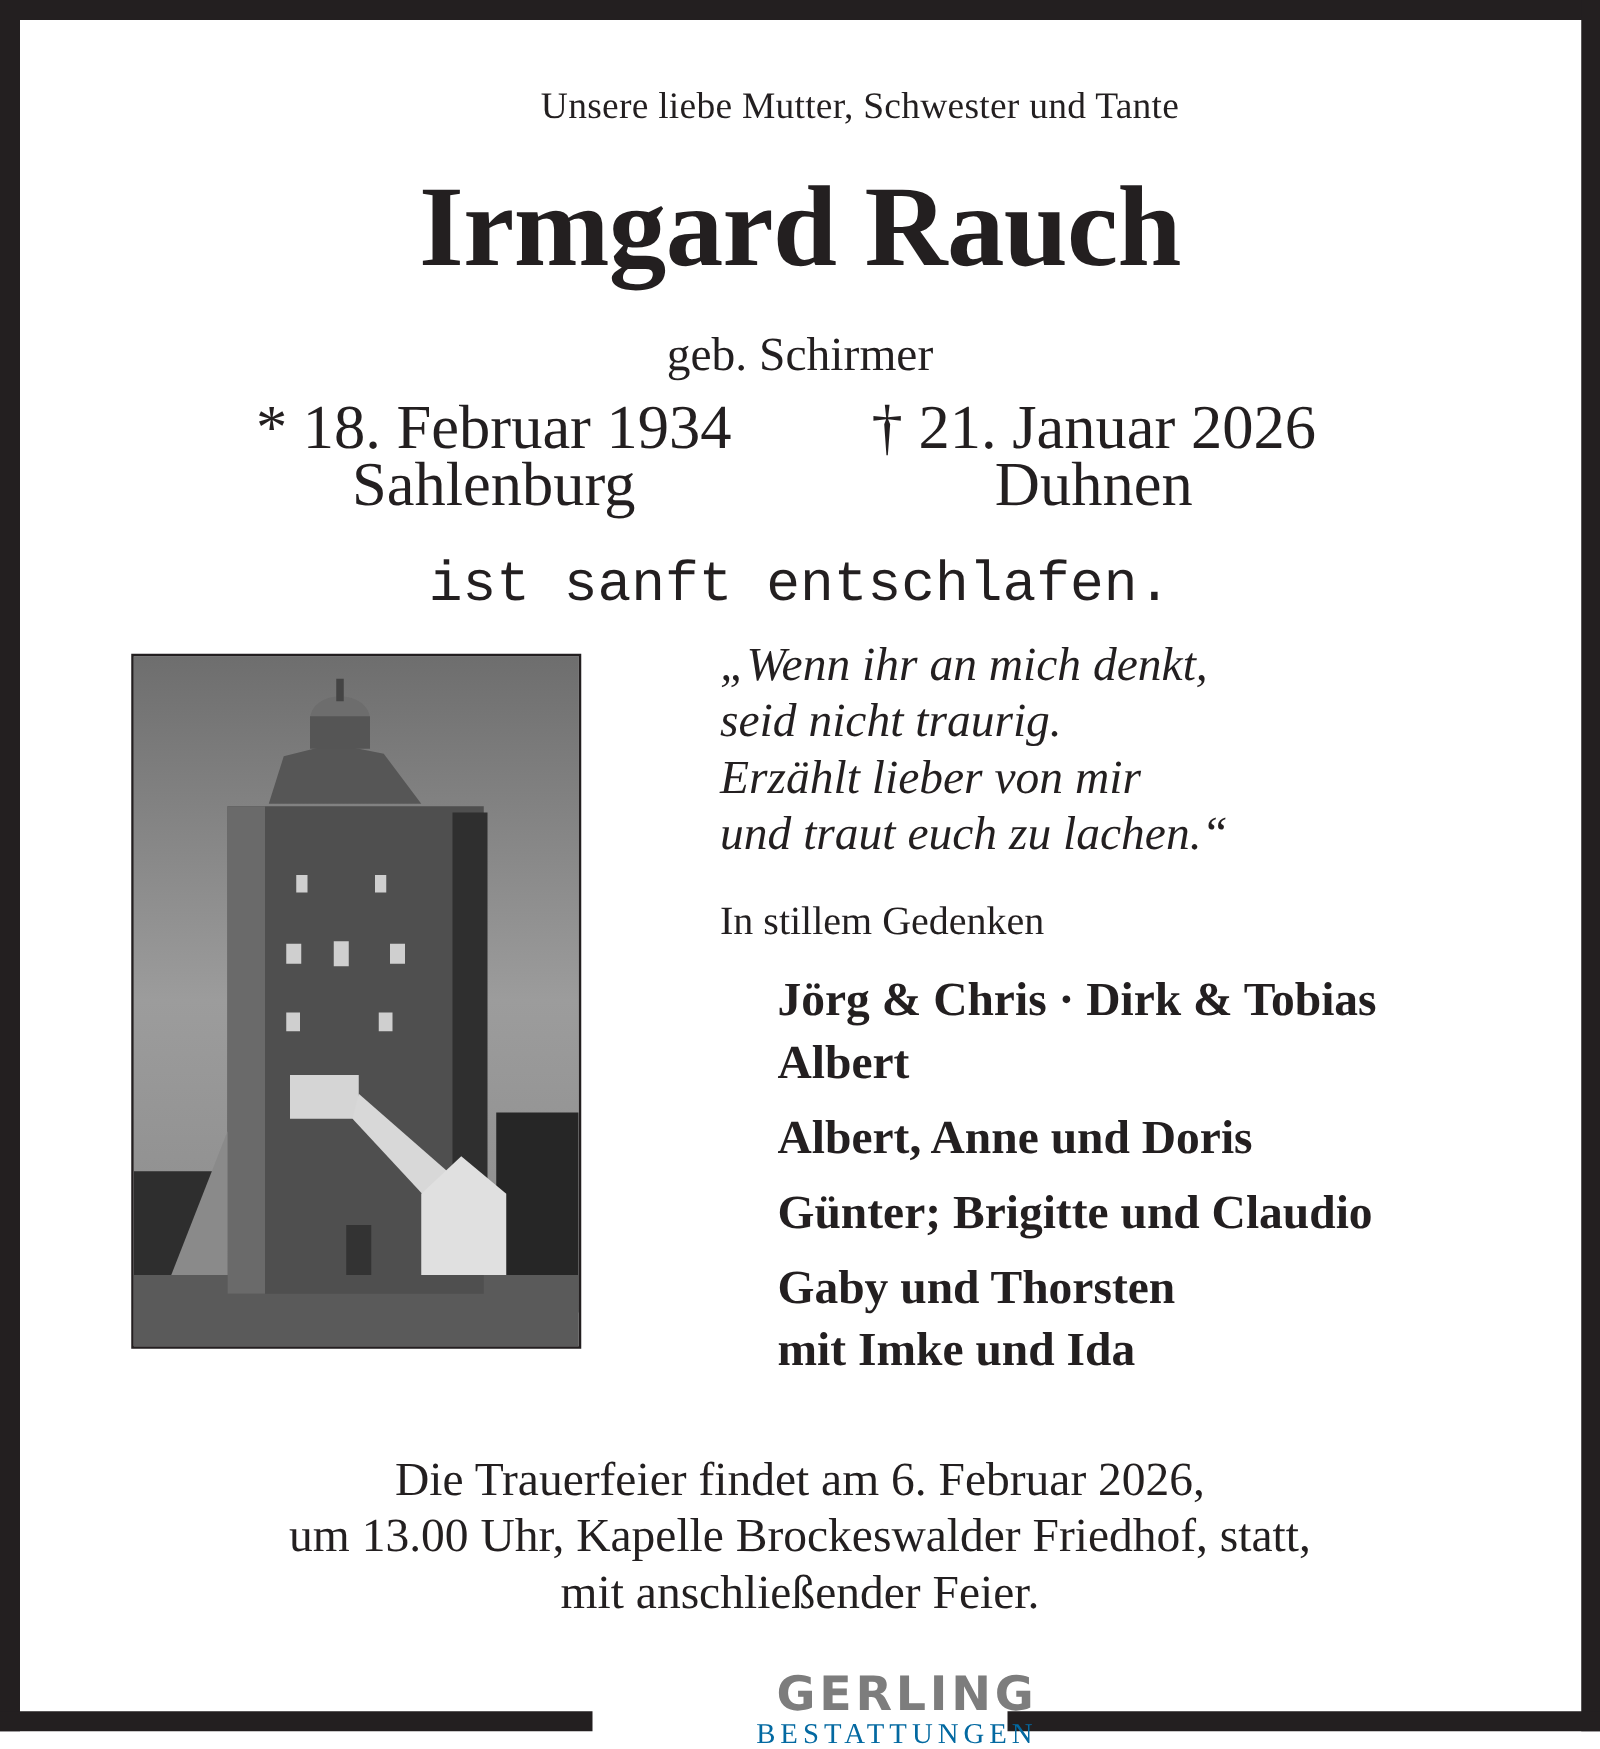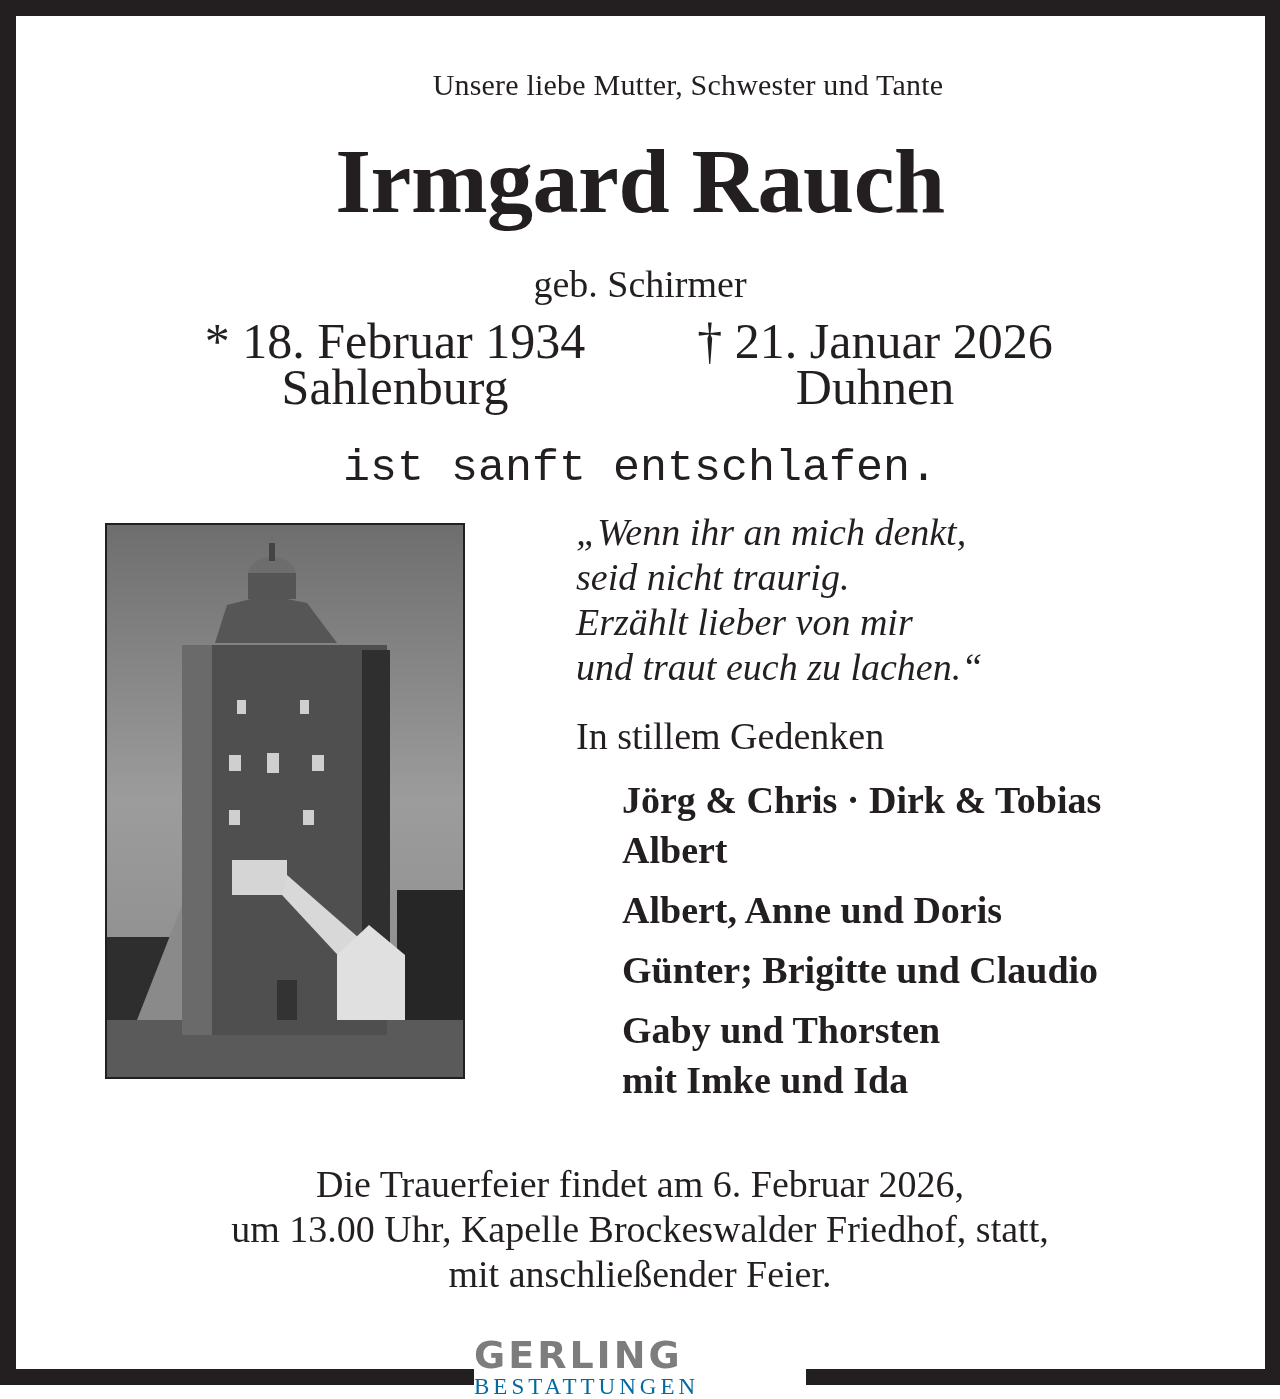--- a/index.html
+++ b/index.html
@@ -20,27 +20,27 @@
   .death { left: 670px; width: 410px; }
 
   .passed { top: 433px; font-family: Liberation Mono, monospace; font-size: 45px; margin-top: 10px; }
 
   .photo { position: absolute; left: 105px; top: 523px; width: 356px; height: 552px; border: 2px solid #231f20; background: linear-gradient(#7a7a7a, #9a9a9a 60%, #6a6a6a); overflow: hidden; }
   .photo svg { display: block; }
 
   .right-col { position: absolute; left: 576px; top: 510px; width: 680px; }
   .quote { font-family: "Liberation Serif", serif; font-style: italic; font-size: 38px; line-height: 45px; margin: 0; }
   .quote div { white-space: nowrap; }
-  .memorial { margin-top: 24px; font-family: "Liberation Serif", serif; font-size: 38px; line-height: 45px; }
+  .memorial { margin-top: 24px; font-family: "Liberation Serif", serif; font-size: 32px; line-height: 45px; }
   .mourners { margin-top: 16px; font-family: "Liberation Serif", serif; font-weight: bold; font-size: 38px; }
   .mourner-group { line-height: 50px; margin-bottom: 10px; white-space: nowrap; margin-left: 46px; }
 
   .ceremony { top: 1162px; font-family: "Liberation Serif", serif; font-size: 38px; line-height: 45px; }
 
-  .logo { position: absolute; left: 474px; top: 1335px; width: 332px; text-align: left; }
+  .logo { position: absolute; left: 498px; top: 1335px; width: 332px; text-align: right; }
   .logo-main { font-family: "DejaVu Sans", sans-serif; font-weight: bold; font-size: 38px; color: #7d7d7d; letter-spacing: 3px; line-height: 40px; }
   .logo-sub { font-family: "Liberation Serif", serif; font-size: 23px; letter-spacing: 4px; line-height: 24px; color: #0369a1; }
 </style>
 </head>
 <body>
 
 <div class="frame-top"></div>
 <div class="frame-left"></div>
 <div class="frame-right"></div>
 <div class="frame-bottom-left"></div>

